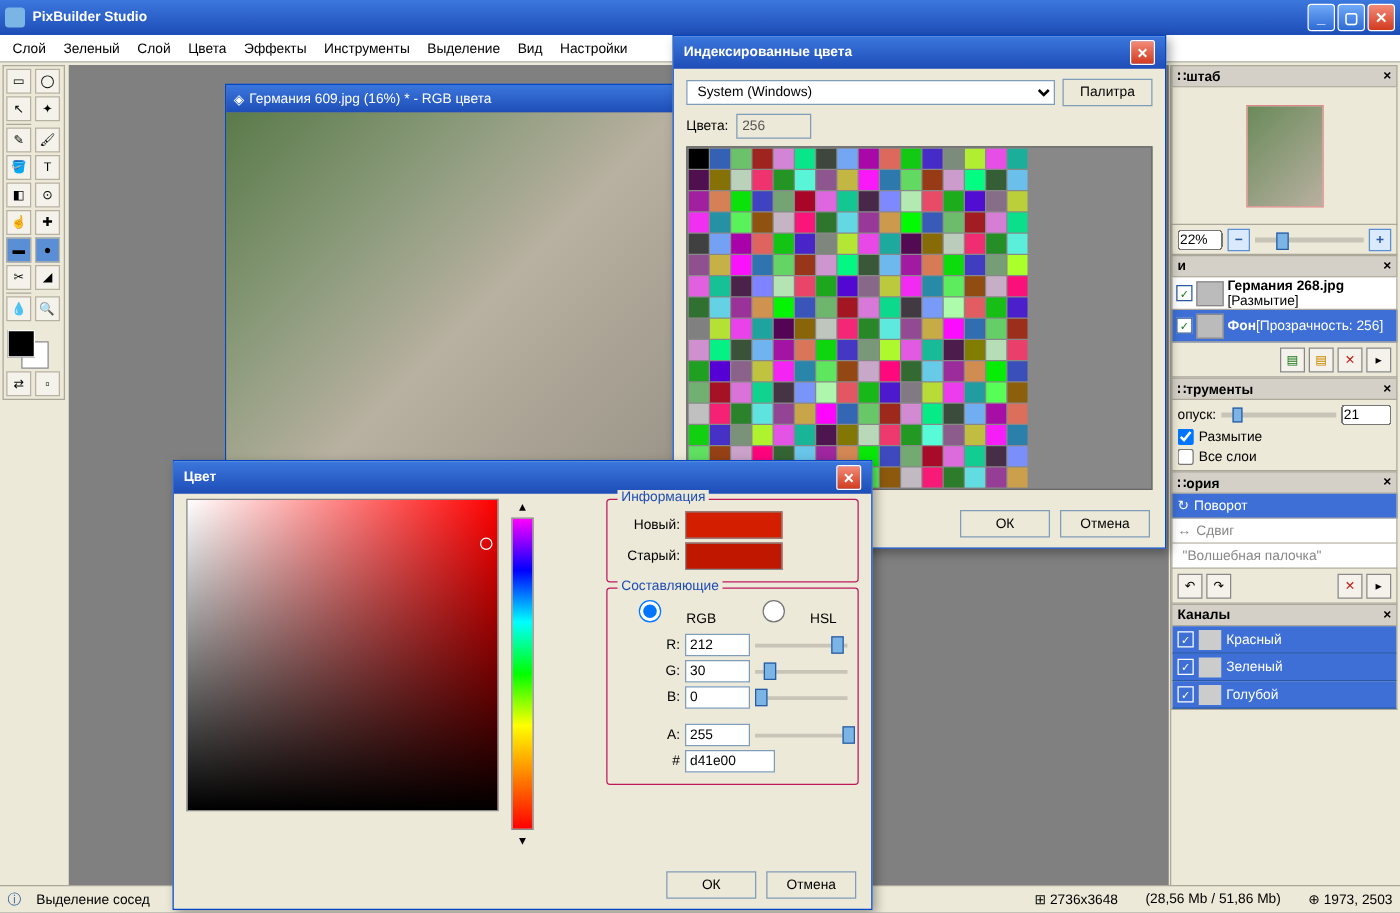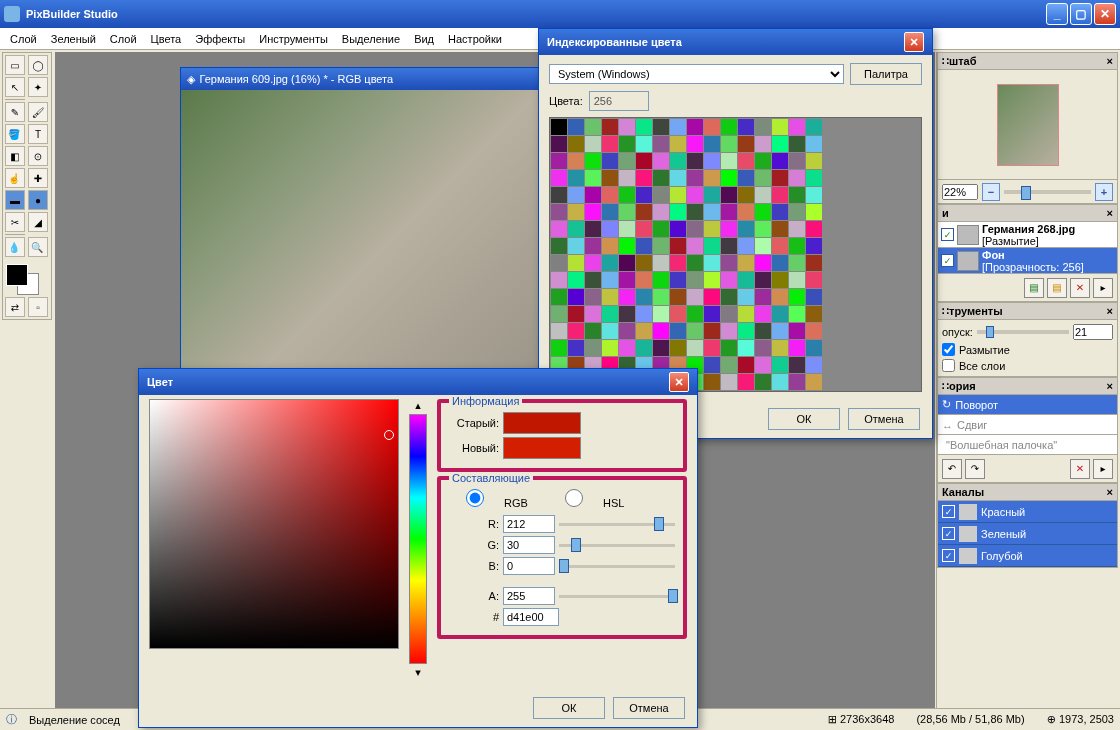--- a/index.html
+++ b/index.html
@@ -53,21 +53,21 @@
 .dialog { position: absolute; border: 1px solid #0046c7; background: #ece9d8; box-shadow: 3px 3px 8px rgba(0,0,0,0.35); }
 .dialog .dt { height: 26px; background: linear-gradient(#3b77dd,#1e4db7); color: #fff; display: flex; align-items: center; padding: 0 8px; font-weight: bold; }
 .dialog .dt .x { margin-left: auto; width: 20px; height: 20px; background: linear-gradient(#f38b78,#d13a1f); border: 1px solid #fff; border-radius: 2px; display: flex; align-items: center; justify-content: center; }
 .tabs { display: flex; gap: 2px; padding: 6px 10px 0; }
 .tab { padding: 3px 10px; border: 1px solid #aca899; border-bottom: none; background: #ece9d8; }
 .tab.active { background: #fff; }
 .color-body { display: flex; padding: 4px 10px 10px; gap: 10px; }
 .gradient-sq { width: 250px; height: 250px; background: linear-gradient(to bottom, rgba(0,0,0,0) 0%, #000 100%), linear-gradient(to right, #fff 0%, #ff0000 100%); border: 1px solid #888; position: relative; }
 .hue-bar { width: 18px; height: 250px; border: 1px solid #888; background: linear-gradient(#ff00ff,#0000ff,#00ffff,#00ff00,#ffff00,#ff8000,#ff0000); }
 .color-right { flex: 1; display: flex; flex-direction: column; gap: 4px; }
-.color-right .grp { border: 4px solid #be185d; padding: 6px 8px; border-radius: 3px; position: relative; }
+.color-right .grp { border: 1px solid #be185d; padding: 6px 8px; border-radius: 3px; position: relative; margin-left: 48px; }
 .color-right .grp .lg { position: absolute; top: -8px; left: 8px; background: #ece9d8; padding: 0 3px; color: #1e4db7; }
 .fieldrow { display: flex; align-items: center; gap: 4px; margin: 3px 0; }
 .fieldrow label { width: 50px; text-align: right; }
 .fieldrow input { width: 52px; height: 18px; border: 1px solid #7f9db9; padding: 0 3px; }
 .mini-slider { flex: 1; height: 18px; position: relative; }
 .mini-slider::before { content: ''; position: absolute; left: 0; right: 0; top: 8px; height: 3px; background: #c8c4b8; }
 .mini-slider .thumb2 { position: absolute; top: 2px; width: 10px; height: 14px; background: #7ab5e6; border: 1px solid #2a5aa0; }
 .swatch { width: 78px; height: 22px; border: 1px solid #888; }
 .btnrow { display: flex; justify-content: flex-end; gap: 8px; padding: 8px 12px; }
 .btn { min-width: 72px; height: 22px; border: 1px solid #7f9db9; background: #ece9d8; display: flex; align-items: center; justify-content: center; padding: 0 10px; }
@@ -166,21 +166,21 @@
     <div class="cb">✓</div>
     <div class="lthumb"></div>
     <div style="display:flex;flex-direction:column">
       <b>Германия 268.jpg</b>
       <span>[Размытие]</span>
     </div>
   </div>
   <div class="layer-item sel">
     <div class="cb">✓</div>
     <div class="lthumb"></div>
-    <div style="display:flex;flex-direction:column">
+    <div style="display:flex;flex-direction:row">
       <b>Фон</b>
       <span>[Прозрачность: 256]</span>
     </div>
   </div>
   <div class="layer-btns">
     <div class="lbtn" style="color:#1a7a1a">▤</div>
     <div class="lbtn" style="color:#cc8800">▤</div>
     <div class="lbtn" style="color:#c02020">✕</div>
     <div class="lbtn">▸</div>
   </div>
@@ -553,26 +553,26 @@
     </div>
     <div style="display:flex;flex-direction:column;align-items:center;gap:2px">
       <span>▴</span>
       <div class="hue-bar"></div>
       <span>▾</span>
     </div>
     <div class="color-right">
       <div class="grp">
         <div class="lg">Информация</div>
         <div class="fieldrow">
+            <label>Новый:</label>
+            <div class="swatch" style="background:#d41e00"></div>
+          </div>
+        <div class="fieldrow">
             <label>Старый:</label>
             <div class="swatch" style="background:#c01800"></div>
-          </div>
-        <div class="fieldrow">
-            <label>Новый:</label>
-            <div class="swatch" style="background:#d41e00"></div>
           </div>
       </div>
       <div class="grp">
         <div class="lg">Составляющие</div>
         <div class="fieldrow" style="gap:20px;margin-bottom:6px">
           <label style="width:auto"><input type="radio" checked="" style=""> <span>RGB</span></label>
           <label style="width:auto"><input type="radio" style=""> <span>HSL</span></label>
         </div>
         <div class="fieldrow">
             <label>R:</label>
@@ -598,21 +598,21 @@
         <div style="height:6px"></div>
         <div class="fieldrow">
             <label>A:</label>
             <input value="255" style="">
             <div class="mini-slider">
               <div class="thumb2" style="left:94%"></div>
             </div>
           </div>
         <div class="fieldrow">
             <label>#</label>
-            <input style="width: 56px;" value="d41e00">
+            <input style="width: 72px;" value="d41e00">
           </div>
       </div>
     </div>
   </div>
   <div class="btnrow">
     <div class="btn">ОК</div>
     <div class="btn">Отмена</div>
   </div>
 </div>
 

